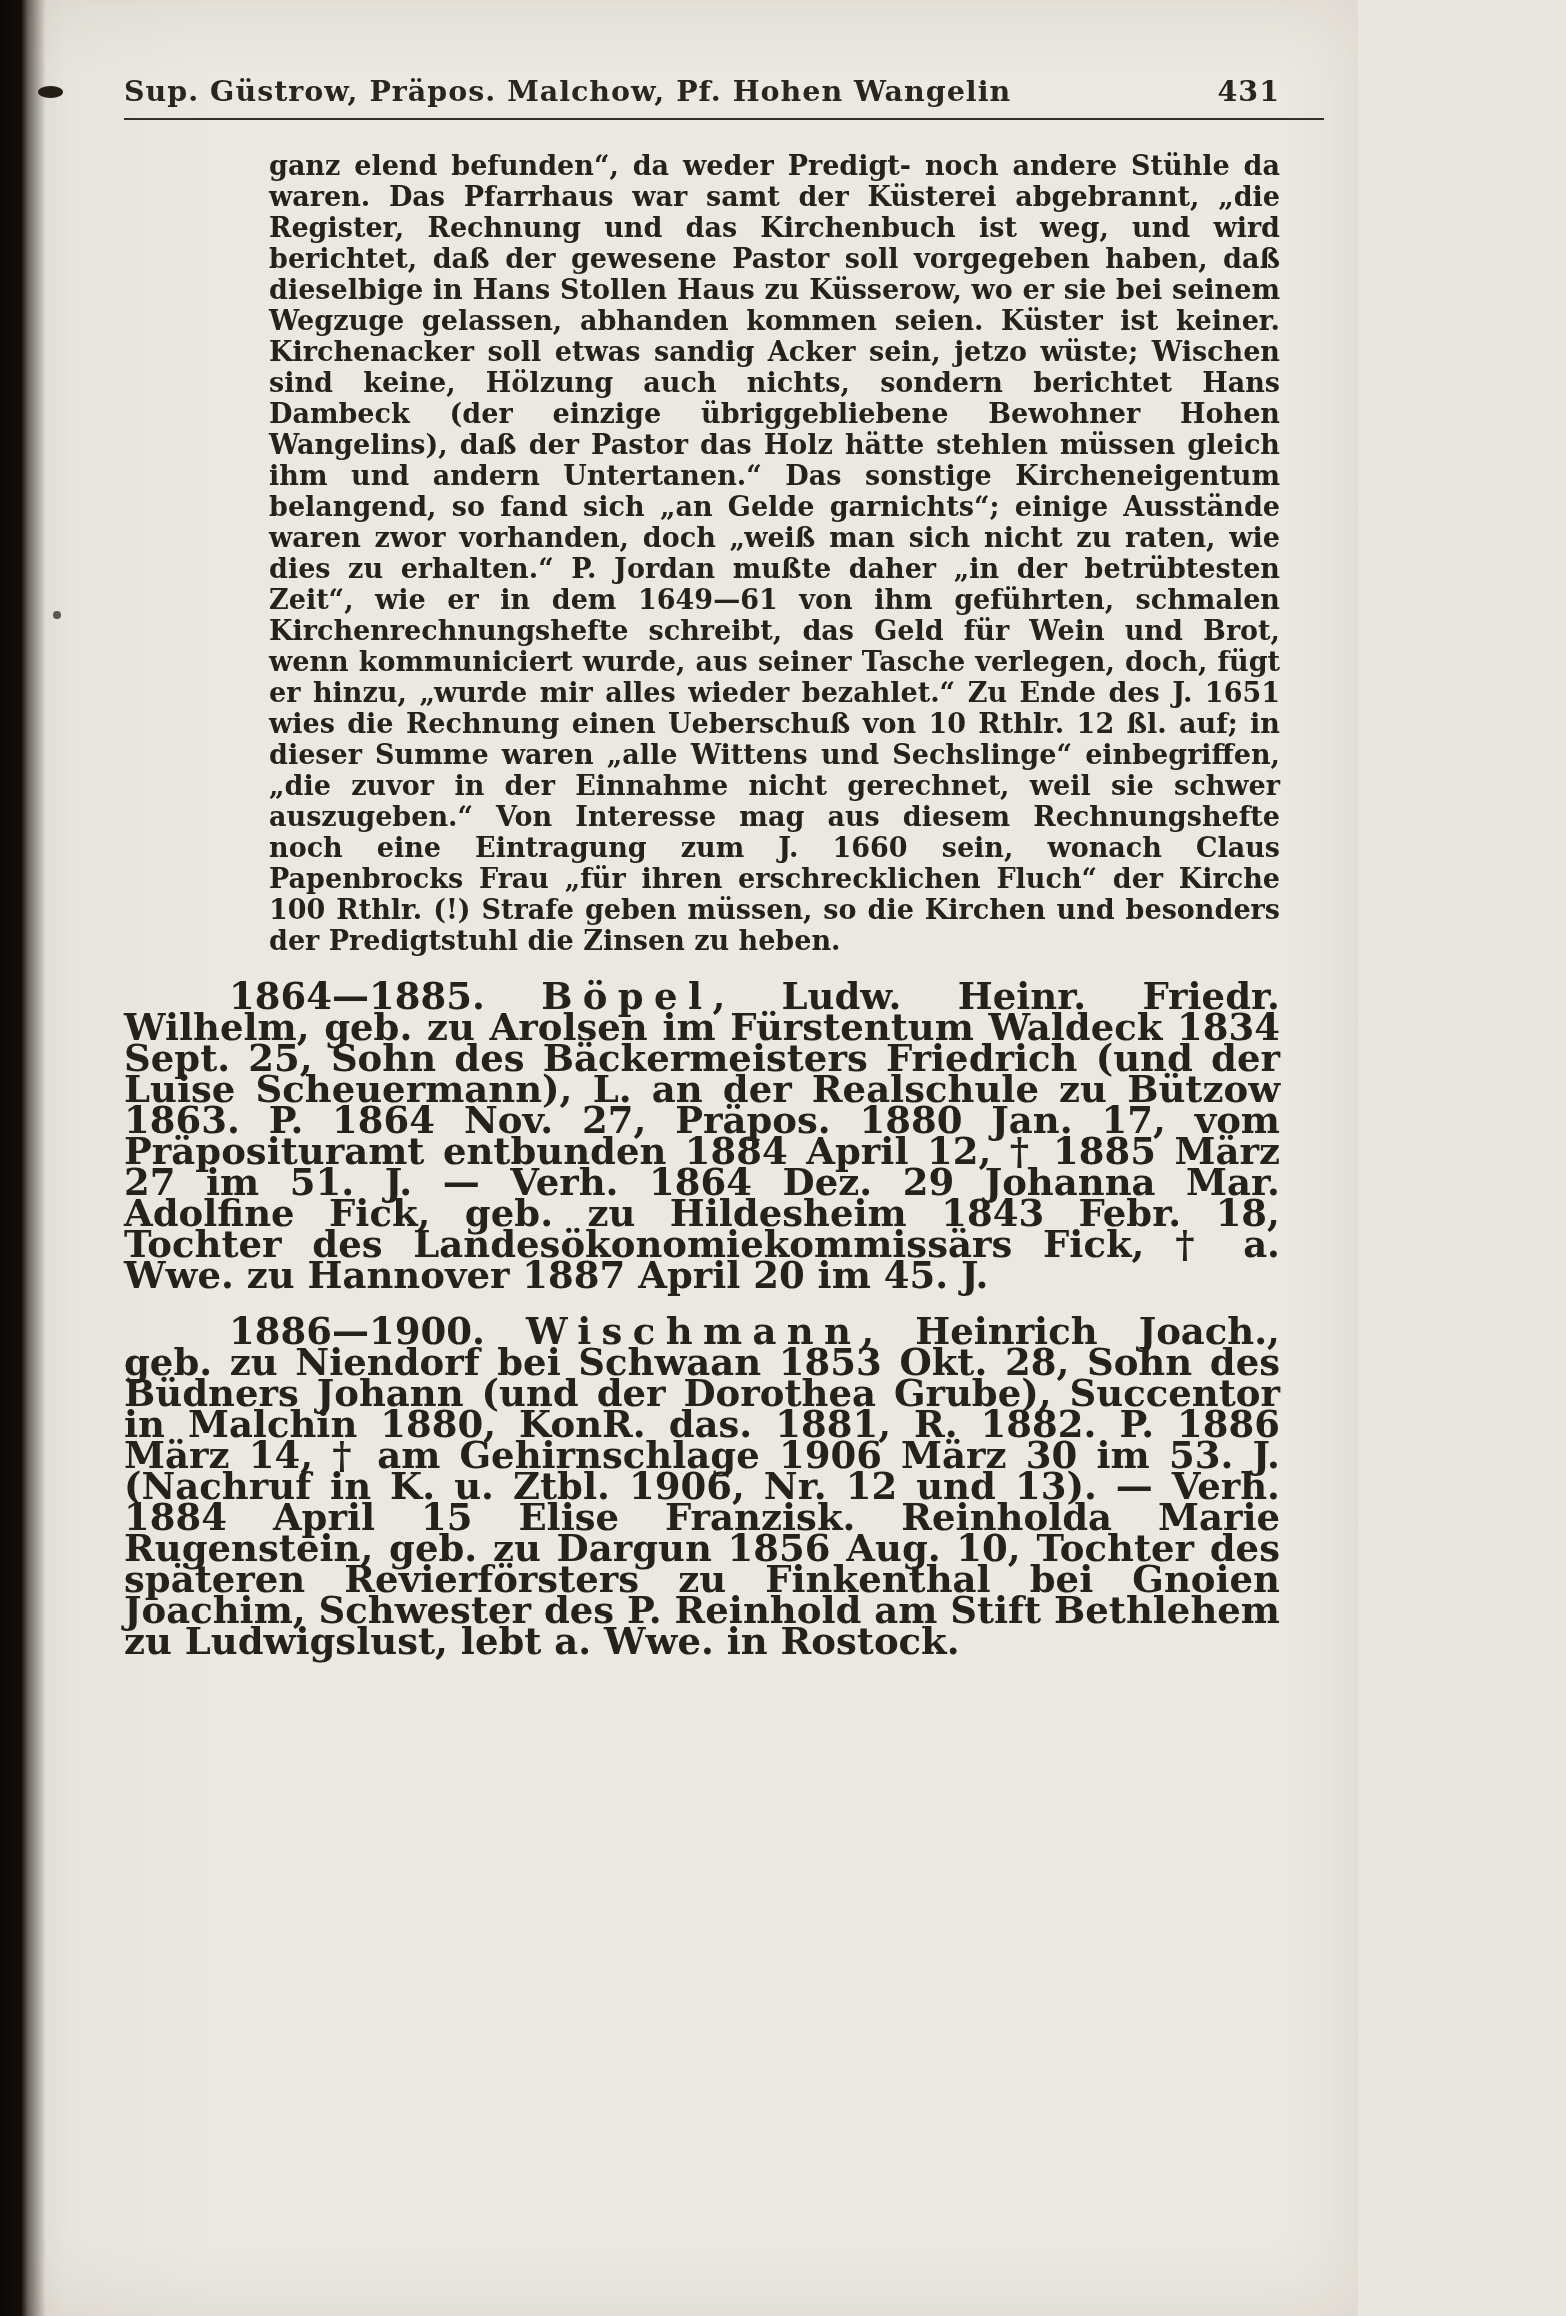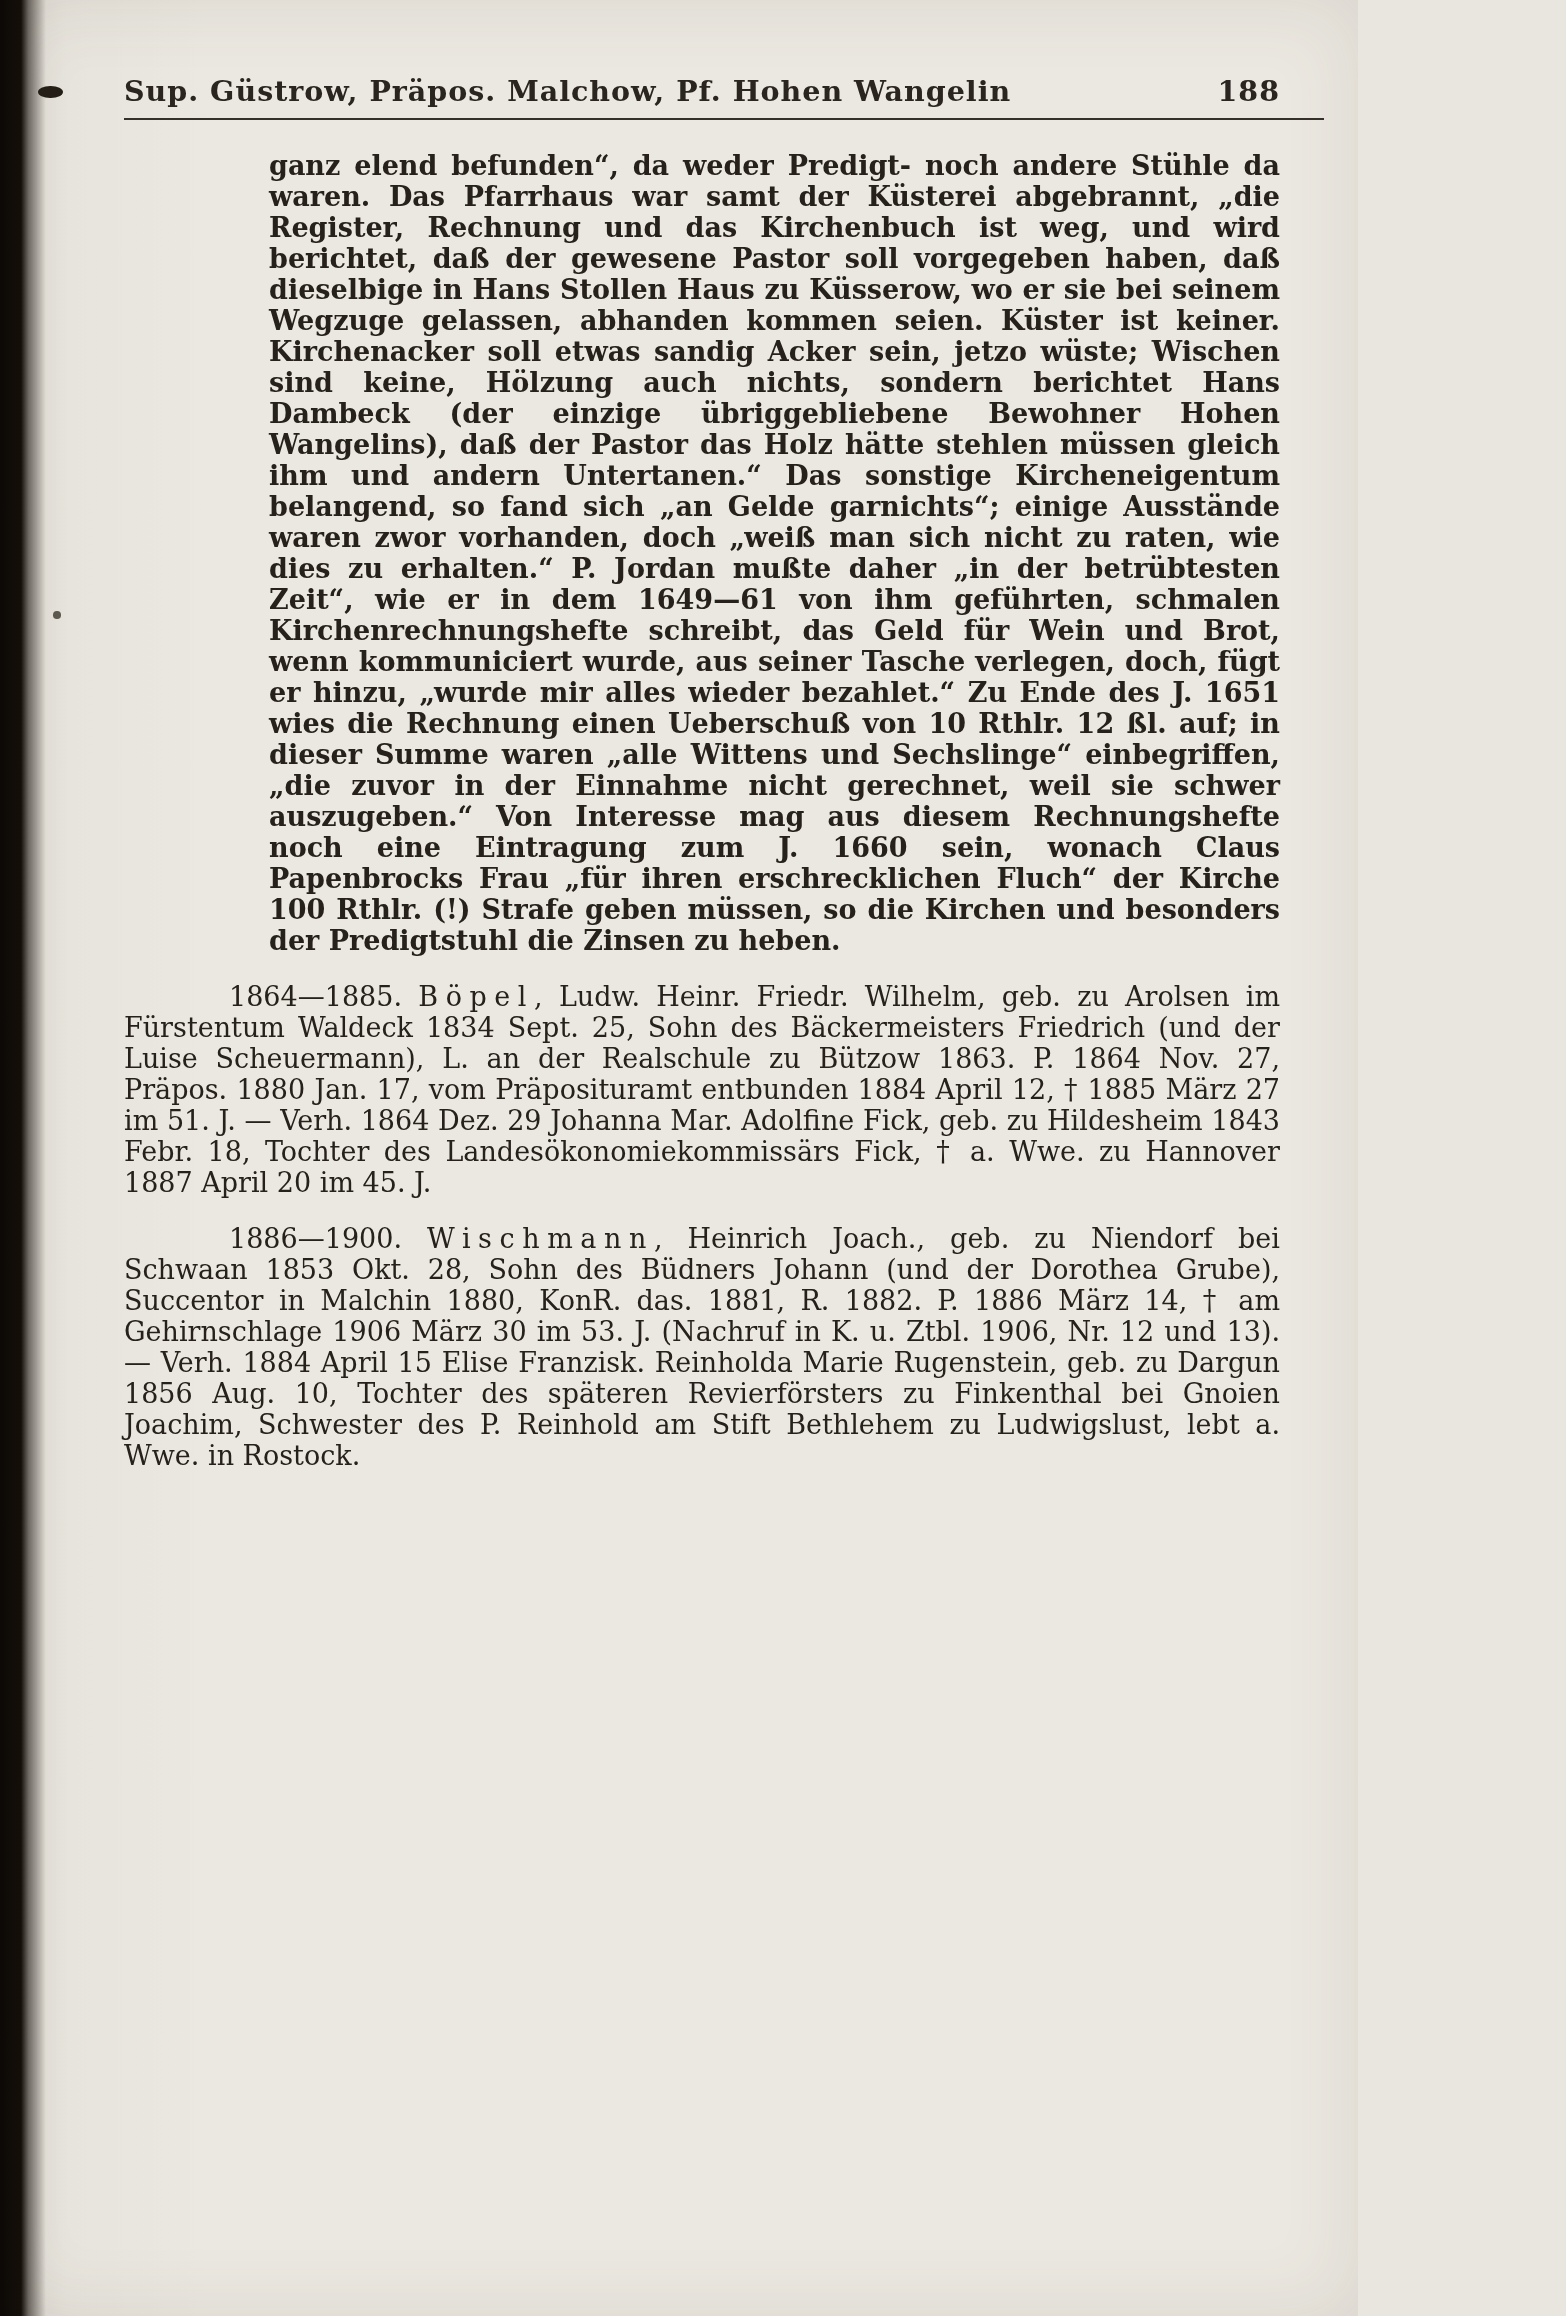--- a/index.html
+++ b/index.html
@@ -35,42 +35,42 @@
     font-weight: bold; font-size: 28.5px; letter-spacing: 1px; color: #2a251f;
   }
   .header-rule { height: 2.9px; background: #35302a; margin-top: 9.5px; width: 1200px; }
   .quote {
     margin: 30px 0 12px 145px; width: 1011px;
     font-size: 27px; line-height: 31px; font-weight: bold;
     text-align: justify; color: #26211b;
   }
   .entry {
     margin: 25px 8px 0 0; width: 1156px;
-    font-size: 27px; line-height: 31px; font-weight: normal;
+    font-size: 37px; line-height: 31px; font-weight: bold;
     text-align: justify; text-indent: 105px; color: #26211b;
   }
   .sperr { letter-spacing: 0.28em; }
   p { -webkit-hyphens: none; hyphens: none; }
 </style>
 </head>
 <body>
 
 <div class="page">
 
   <div class="left-edge"></div>
   <div class="speck sp1"></div>
   <div class="speck sp2"></div>
   <div class="binding-line bl1"></div>
   <div class="binding-line bl2"></div>
 
   <div class="content">
 
     <div class="header">
       <span>Sup. Güstrow, Präpos. Malchow, Pf. Hohen Wangelin</span>
-      <span>188</span>
+      <span>431</span>
     </div>
     <div class="header-rule"></div>
 
     <p class="quote">ganz elend befunden“, da weder Predigt- noch andere Stühle da waren. Das Pfarrhaus war samt der Küsterei abgebrannt, „die Register, Rechnung und das Kirchenbuch ist weg, und wird berichtet, daß der gewesene Pastor soll vorgegeben haben, daß dieselbige in Hans Stollen Haus zu Küsserow, wo er sie bei seinem Wegzuge gelassen, abhanden kommen seien. Küster ist keiner. Kirchenacker soll etwas sandig Acker sein, jetzo wüste; Wischen sind keine, Hölzung auch nichts, sondern berichtet Hans Dambeck (der einzige übriggebliebene Bewohner Hohen Wangelins), daß der Pastor das Holz hätte stehlen müssen gleich ihm und andern Untertanen.“ Das sonstige Kircheneigentum belangend, so fand sich „an Gelde garnichts“; einige Ausstände waren zwor vorhanden, doch „weiß man sich nicht zu raten, wie dies zu erhalten.“ P. Jordan mußte daher „in der betrübtesten Zeit“, wie er in dem 1649—61 von ihm geführten, schmalen Kirchenrechnungshefte schreibt, das Geld für Wein und Brot, wenn kommuniciert wurde, aus seiner Tasche verlegen, doch, fügt er hinzu, „wurde mir alles wieder bezahlet.“ Zu Ende des J. 1651 wies die Rechnung einen Ueberschuß von 10 Rthlr. 12 ßl. auf; in dieser Summe waren „alle Wittens und Sechslinge“ einbegriffen, „die zuvor in der Einnahme nicht gerechnet, weil sie schwer auszugeben.“ Von Interesse mag aus diesem Rechnungshefte noch eine Eintragung zum J. 1660 sein, wonach Claus Papenbrocks Frau „für ihren erschrecklichen Fluch“ der Kirche 100 Rthlr. (!) Strafe geben müssen, so die Kirchen und besonders der Predigtstuhl die Zinsen zu heben.</p>
 
     <p class="entry"><span>1864—1885.</span>
       <span class="sperr">Böpel</span><span>, Ludw. Heinr. Friedr. Wilhelm, geb. zu Arolsen im Fürstentum Waldeck 1834 Sept. 25, Sohn des Bäckermeisters Friedrich (und der Luise Scheuermann), L. an der Realschule zu Bützow 1863. P. 1864 Nov. 27, Präpos. 1880 Jan. 17, vom Präposituramt entbunden 1884 April 12, † 1885 März 27 im 51. J. — Verh. 1864 Dez. 29 Johanna Mar. Adolfine Fick, geb. zu Hildesheim 1843 Febr. 18, Tochter des Landesökonomiekommissärs Fick, † a. Wwe. zu Hannover 1887 April 20 im 45. J.</span></p>
 
     <p class="entry"><span>1886—1900.</span>
       <span class="sperr">Wischmann</span><span>, Heinrich Joach., geb. zu Niendorf bei Schwaan 1853 Okt. 28, Sohn des Büdners Johann (und der Dorothea Grube), Succentor in Malchin 1880, KonR. das. 1881, R. 1882. P. 1886 März 14, † am Gehirnschlage 1906 März 30 im 53. J. (Nachruf in K. u. Ztbl. 1906, Nr. 12 und 13). — Verh. 1884 April 15 Elise Franzisk. Reinholda Marie Rugenstein, geb. zu Dargun 1856 Aug. 10, Tochter des späteren Revierförsters zu Finkenthal bei Gnoien Joachim, Schwester des P. Reinhold am Stift Bethlehem zu Ludwigslust, lebt a. Wwe. in Rostock.</span></p>

